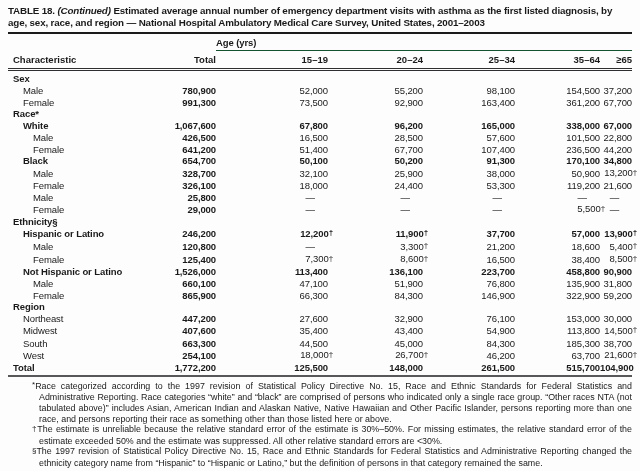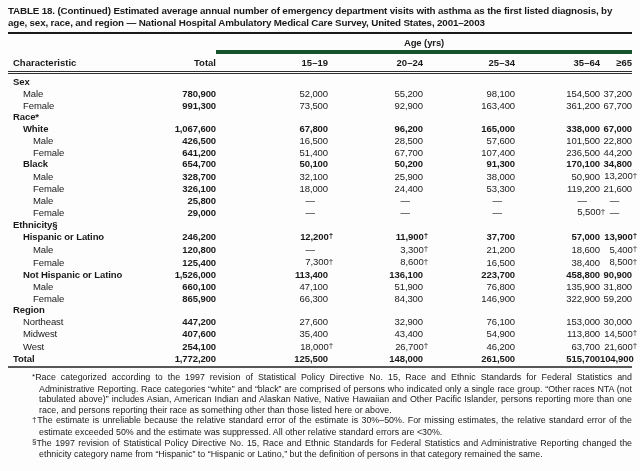--- a/index.html
+++ b/index.html
@@ -6,25 +6,25 @@
   html,body { background:#e8e8e8; }
   .page {
     width:640px; height:471px; background:#fdfdfd; color:#1a1a1a;
     font-family:"Liberation Sans", sans-serif;
     padding:5px 8px 0 8px; overflow:hidden; position:relative;
   }
   .title {
     font-weight:bold; font-size:9.8px; line-height:12px; letter-spacing:-0.15px;
     border-bottom:2px solid #1a1a1a; padding-bottom:3px;
   }
-  .title .bi { }
+  .title .bi { font-style:italic; }
   table { width:624px; border-collapse:collapse; table-layout:fixed; }
   thead th { font-weight:bold; font-size:9.5px; vertical-align:bottom; }
   th.age-span {
-    text-align:center; border-bottom:4px solid #14532d;
+    text-align:left; border-bottom:1px solid #14532d;
     padding:3px 0 2px 0; letter-spacing:-0.1px;margin-top:40px;
   }
   tr.col-head th { padding:3px 0 3px 0; border-bottom:3px double #2f2f31;margin-top:16px; }
   tr.col-head th.char { text-align:left; padding-left:5px; }
   tr.col-head th.num  { text-align:right; }
   tbody td {
     font-size:9.5px; line-height:11.75px; height:11.75px;
     white-space:nowrap; letter-spacing:-0.1px;
   }
   tbody tr:first-child td { padding-top:2px; }
@@ -269,20 +269,29 @@
         <tr>
           <td class="lbl ind1">Midwest</td>
           <td class="num total">407,600</td>
           <td class="num">35,400</td>
           <td class="num">43,400</td>
           <td class="num">54,900</td>
           <td class="num">113,800</td>
           <td class="num">14,500<span class="dagger">†</span></td>
         </tr>
         <tr>
+          <td class="lbl ind1">South</td>
+          <td class="num total">663,300</td>
+          <td class="num">44,500</td>
+          <td class="num">45,000</td>
+          <td class="num">84,300</td>
+          <td class="num">185,300</td>
+          <td class="num">38,700</td>
+        </tr>
+        <tr>
           <td class="lbl ind1">West</td>
           <td class="num total">254,100</td>
           <td class="num">18,000<span class="dagger">†</span></td>
           <td class="num">26,700<span class="dagger">†</span></td>
           <td class="num">46,200</td>
           <td class="num">63,700</td>
           <td class="num">21,600<span class="dagger">†</span></td>
         </tr>
         <tr class="bold">
           <td class="lbl ind0">Total</td>

